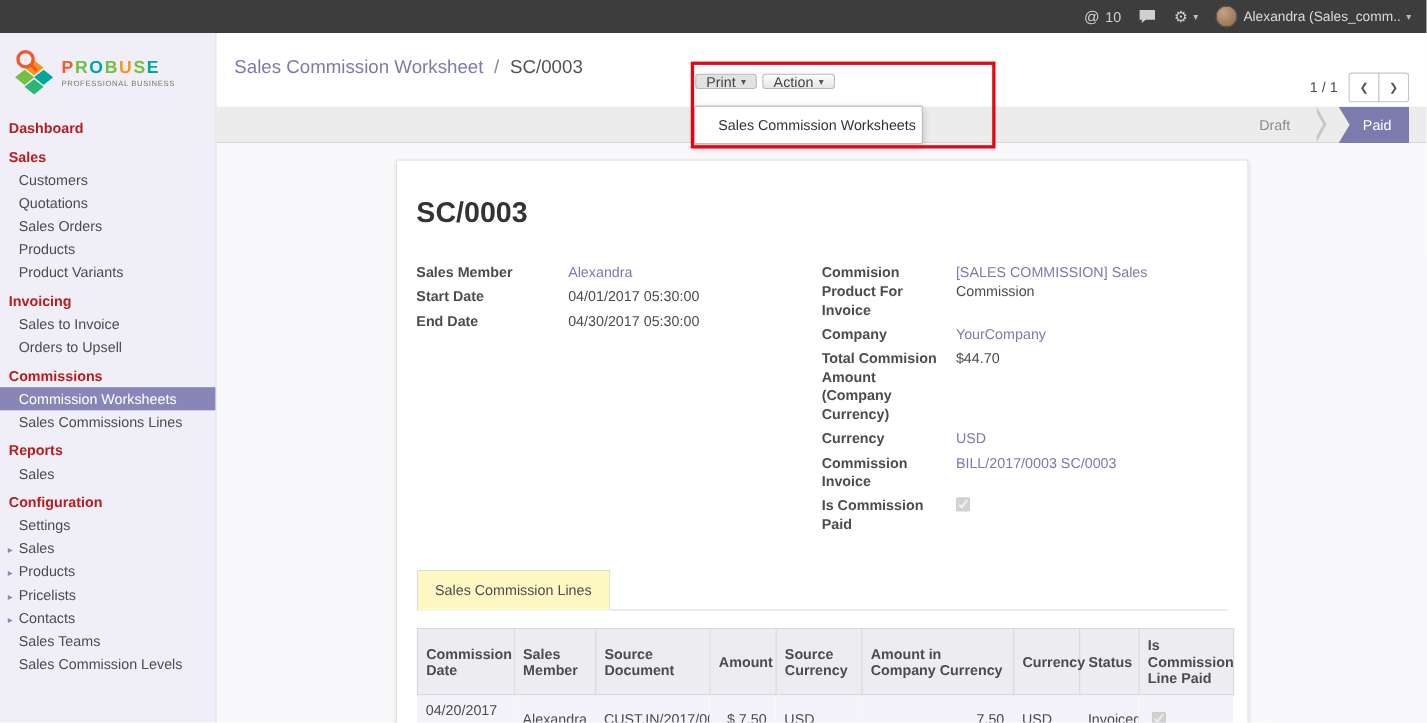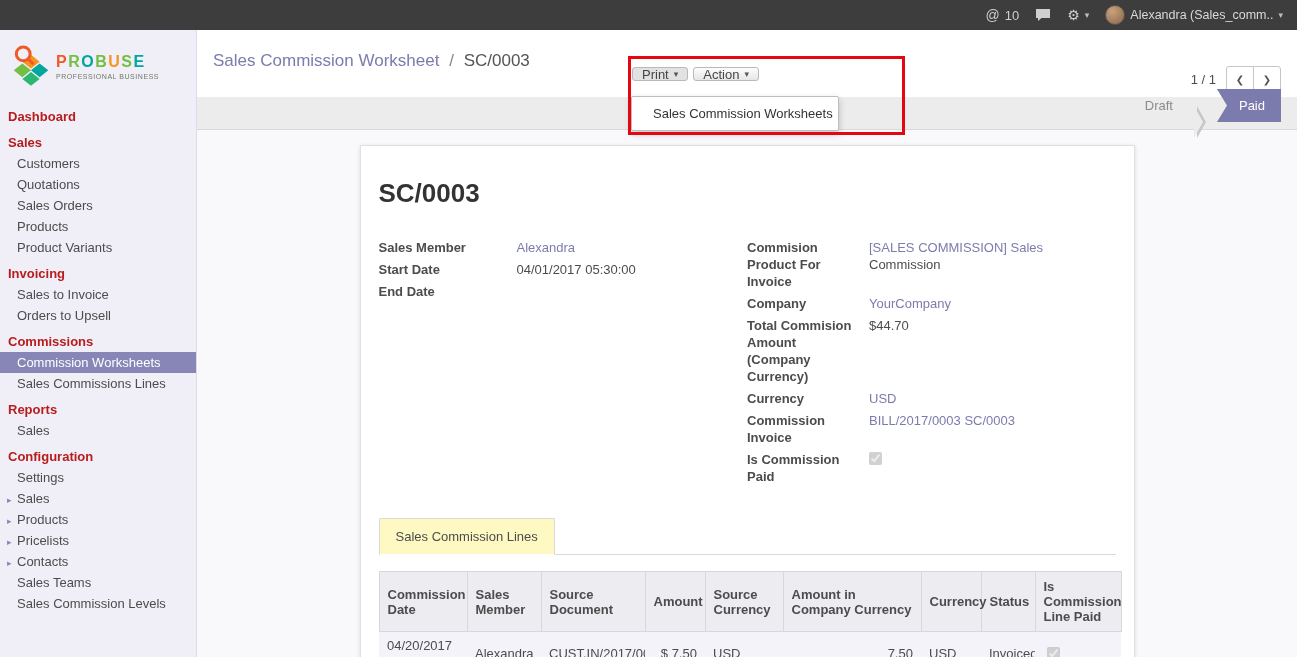--- a/index.html
+++ b/index.html
@@ -50,21 +50,21 @@
   .btn.open { background:#e2e2e2; }
   .btn .caret { color:#555; }
 
   .pager { position:absolute; right:16px; top:36px; display:flex; align-items:center; gap:10px; font-size:13px; color:#4c4c4c; }
   .pager-btns { display:flex; }
   .pager-btn { width:28px; height:27px; background:#fff; border:1px solid #c6c6c6; color:#555; font-size:10px; cursor:pointer; font-family:inherit; padding:0; }
   .pager-btn:first-child { border-radius:3px 0 0 3px; }
   .pager-btn:last-child { border-radius:0 3px 3px 0; margin-left:-1px; }
 
   .status-strip { height:33px; background:#ececec; border-bottom:1px solid #d9d9d9; position:relative; flex-shrink:0; }
-  .statusbar { position:absolute; right:16px; top:0; height:17px; display:flex; align-items:center;gap:10px; }
+  .statusbar { position:absolute; right:16px; top:0; height:17px; display:flex; align-items:flex-start;gap:10px; }
   .sb-state { line-height:33px; font-size:13px; cursor:pointer; }
   .sb-state.draft { color:#8b8b8b; padding:0 14px; }
   .sb-chev { position:relative; width:10px; }
   .sb-chev i { position:absolute; top:0; width:0; height:0; border-top:16.5px solid transparent; border-bottom:16.5px solid transparent; }
   .sb-chev .c1 { border-left:9px solid #c7c7c7; left:0; }
   .sb-chev .c2 { border-left:9px solid #ececec; left:-3px; }
   .sb-state.paid { color:#fff; padding:0 16px 0 22px; clip-path:polygon(0 0, 100% 0, 100% 100%, 0 100%, 10px 50%); }
 
   .dropdown { position:absolute; left:434px; top:66px; width:208px; background:#fff; border:1px solid #bdbdbd; border-radius:2px; box-shadow:0 3px 7px rgba(0,0,0,.22); z-index:20; padding:4px 0; }
   .dropdown-item { display:block; padding:5px 10px 5px 21px; font-size:13px; color:#333; text-decoration:none; cursor:pointer; white-space:nowrap; }
@@ -259,20 +259,21 @@
             <div class="frow">
               <label class="flabel">Sales Member</label>
               <div class="fval"><a class="link">Alexandra</a></div>
             </div>
             <div class="frow">
               <label class="flabel">Start Date</label>
               <div class="fval">04/01/2017 05:30:00</div>
             </div>
             <div class="frow">
               <label class="flabel">End Date</label>
+              <div class="fval">04/30/2017 05:30:00</div>
             </div>
           </div>
 
           <div class="fgroup right">
             <div class="frow">
               <label class="flabel">Commision Product For Invoice</label>
               <div class="fval">
                 <a class="link">[SALES COMMISSION] Sales</a>
                 <span>Commission</span>
               </div>

